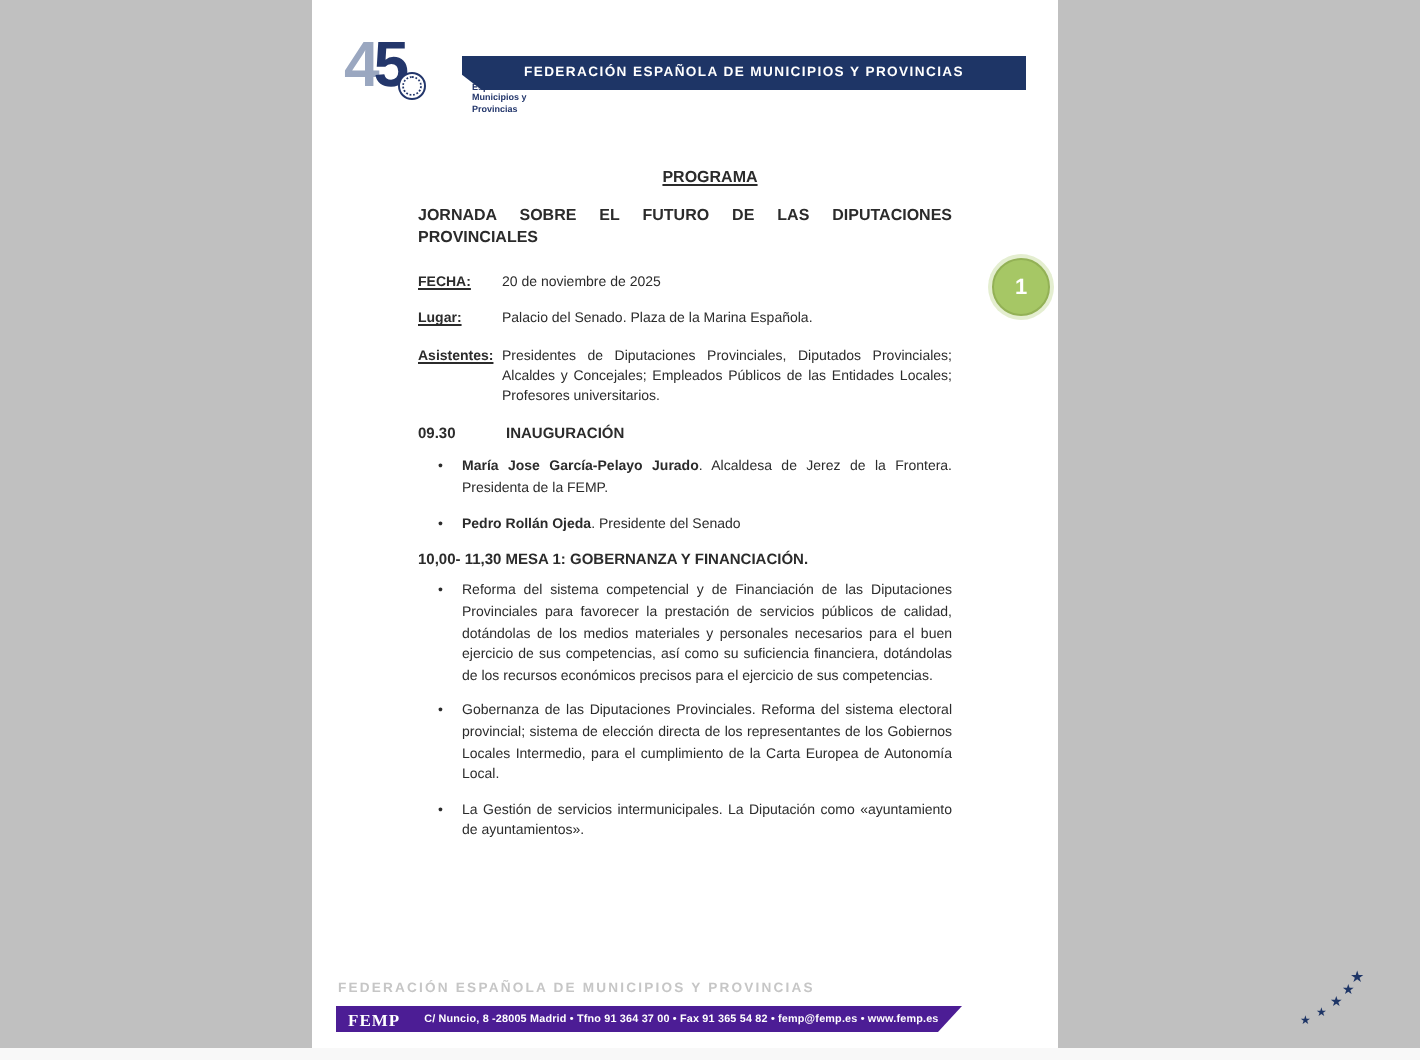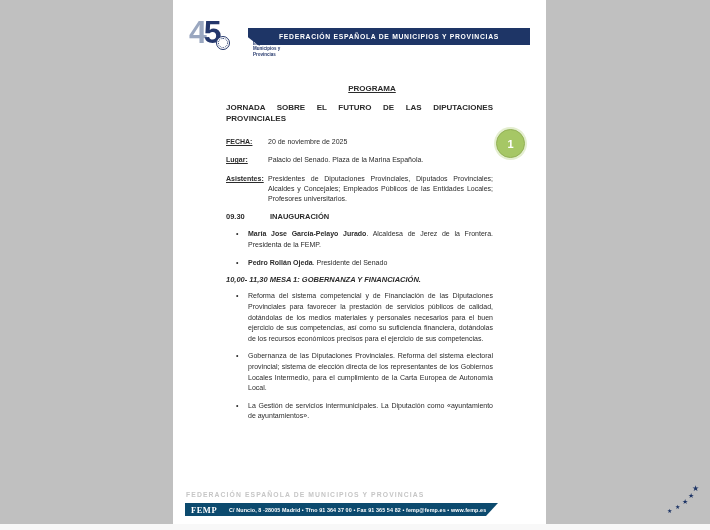--- a/index.html
+++ b/index.html
@@ -3,21 +3,21 @@
 <meta charset="utf-8">
 <style>
   html, body { margin:0; padding:0; }
   body {
     width:710px; height:530px;
     background:#c0c0c0;
     font-family:"Liberation Sans", sans-serif;
     position:relative; overflow:hidden;
   }
   .page {
-    position:absolute; left:173px; top:0; width:373px; height:524px;
+    position:absolute; left:156px; top:0; width:373px; height:524px;
     background:#ffffff;
   }
   .bottom-strip {
     position:absolute; left:0; top:524px; width:710px; height:6px;
     background:#f8f8f8;
   }
 
   
   .logo45 { position:absolute; left:16px; top:12px; width:62px; height:48px; }
   .logo-num { font-size:32px; font-weight:bold; letter-spacing:-3px; line-height:40px; }
@@ -72,34 +72,34 @@
   .meta-value { flex:1; text-align:justify; }
 
   .time-row { display:flex; margin-top:4px; font-size:7.5px; font-weight:bold;align-items:center; }
   .time-col { width:44px; flex-shrink:0; }
 
   .bullet { position:relative; padding-left:22px; }
   .bullet::before { content:"\2022"; position:absolute; left:10px; top:0; }
   .speaker { margin-top:8px; font-size:7px; line-height:10.3px; text-align:justify; }
   .speaker-name { font-weight:bold; }
 
-  .mesa-heading { margin-top:7px; font-size:7.5px; font-weight:bold;font-style:italic; }
+  .mesa-heading { margin-top:7px; font-size:7.5px; font-weight:bold; }
   .topics-label { margin-top:8px; font-size:7.5px; }
   .topics-label span { font-weight:bold; text-decoration:underline; }
   .topic { margin-top:7px; font-size:7px; line-height:10.6px; text-align:justify; }
 
   
   .footer-watermark {
     position:absolute; left:13px; top:491px;
     font-size:6.8px; font-weight:bold; letter-spacing:1.1px;
     color:#c6c6c6; white-space:nowrap;
   }
   .footer-bar {
     position:absolute; left:12px; top:503px; width:313px; height:13px;
-    background:#0c4a6e;
+    background:#4c1d95;
     clip-path:polygon(0 0, 100% 0, calc(100% - 12px) 100%, 0 100%);
     display:flex; align-items:center; padding-left:6px; box-sizing:border-box;
     overflow:hidden;
   }
   .femp-logo {
     color:#ffffff; font-family:"Liberation Serif", serif;
     font-size:8.5px; font-weight:bold; letter-spacing:0.5px; margin-right:12px;
   }
   .footer-address {
     color:#ffffff; font-size:5.4px; font-weight:bold; letter-spacing:0.1px;

